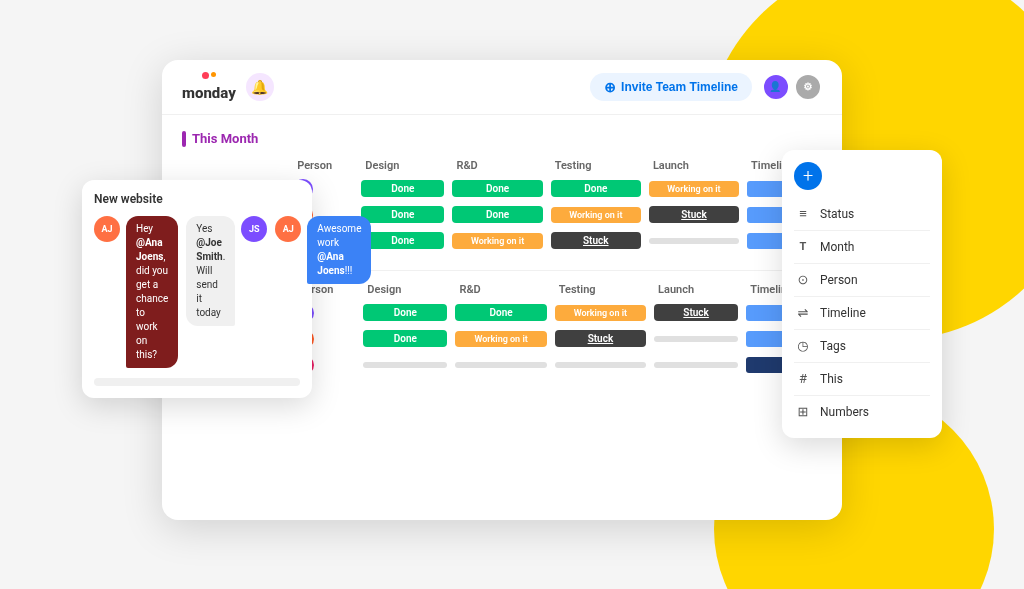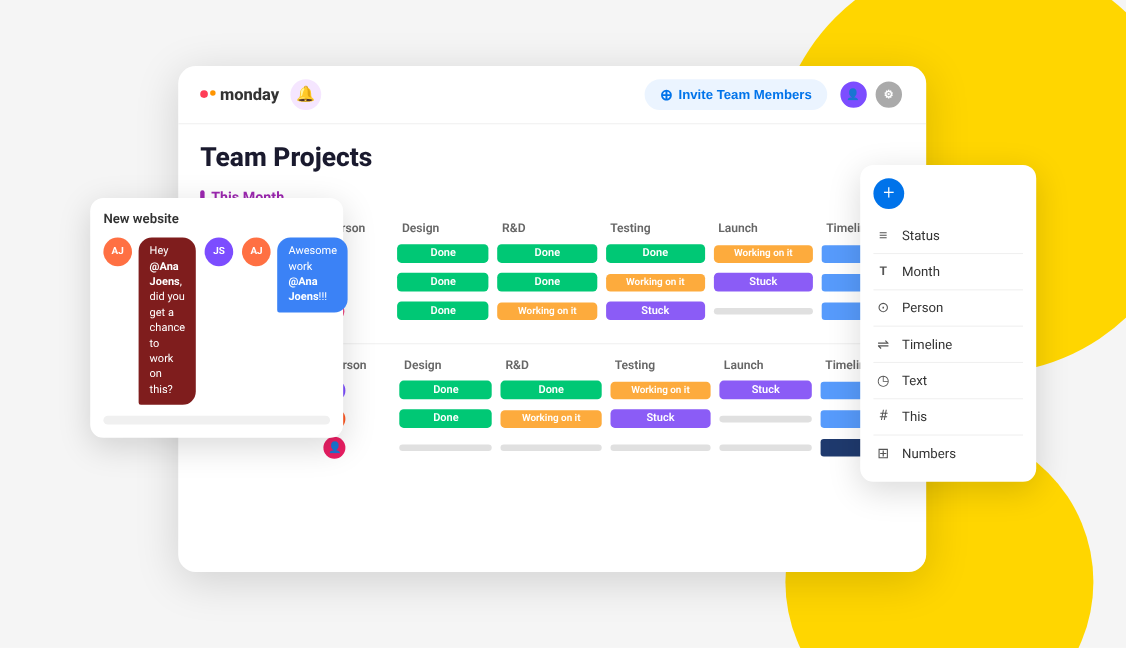--- a/index.html
+++ b/index.html
@@ -70,20 +70,21 @@
       align-items: center;
       gap: 10px;
     }
     .monday-logo {
       font-size: 18px;
       font-weight: 800;
       color: #333;
       display: flex;
       align-items: center;
       gap: 4px;
+      flex-direction: column;
     }
     .notification-icon {
       width: 28px;
       height: 28px;
       background: #f5e6ff;
       border-radius: 50%;
       display: flex;
       align-items: center;
       justify-content: center;
       font-size: 14px;
@@ -183,21 +184,21 @@
       border-radius: 4px;
       padding: 3px 6px;
       font-size: 10px;
       font-weight: 600;
       color: white;
       text-align: center;
       min-width: 60px;
     }
     .done { background: #00C875; }
     .working { background: #FDAB3D; }
-    .stuck { background: #8b5cf6; }
+    .stuck { background: #404040; text-decoration: underline; }
     .empty { background: #e0e0e0; }
 
     .person-icon {
       width: 20px;
       height: 20px;
       border-radius: 50%;
       display: flex;
       align-items: center;
       justify-content: center;
       font-size: 10px;
@@ -369,35 +370,34 @@
           </span>
           <span style="font-size:15px;font-weight:800;color:#333;">monday</span>
         </div>
         <div class="notification-icon">
           <span>🔔</span>
         </div>
       </div>
       <div class="header-right">
         <button class="invite-btn">
           <span style="font-size:14px;color:#0073EA;">⊕</span>
-          <span>Invite Team Members</span>
+          <span>Invite Team Timeline</span>
         </button>
         <div class="avatar-group">
           <div class="avatar purple">
             <span>👤</span>
           </div>
           <div class="avatar gray">
             <span>⚙</span>
           </div>
         </div>
       </div>
     </div>
 
     <div class="board-content">
-      <div class="board-title">Team Projects</div>
 
       <div class="table-wrap">
         <div class="section-label">
           <div class="section-bar"></div>
           <span>This Month</span>
         </div>
         <table>
           <thead>
             <tr>
               <th style="min-width:80px;"></th>
@@ -569,20 +569,23 @@
 
       <div class="chat-msg">
         <div class="chat-avatar ca1">AJ</div>
         <div class="bubble bubble-green">
           Hey <span class="highlight">@Ana Joens</span>, did you get a chance to work on this?
         </div>
       </div>
 
       <div class="chat-msg right">
         <div class="chat-avatar ca2">JS</div>
+        <div class="bubble bubble-gray">
+          Yes <span class="highlight">@Joe Smith</span>. Will send it today
+        </div>
       </div>
 
       <div class="chat-msg">
         <div class="chat-avatar ca3">AJ</div>
         <div class="bubble bubble-green2">
           Awesome work <span class="highlight">@Ana Joens</span>!!!
         </div>
       </div>
     </div>
     <div class="chat-input"></div>
@@ -608,21 +611,21 @@
       <span>Person</span>
     </div>
     <div class="picker-divider"></div>
     <div class="picker-item">
       <div class="picker-icon">⇌</div>
       <span>Timeline</span>
     </div>
     <div class="picker-divider"></div>
     <div class="picker-item">
       <div class="picker-icon">◷</div>
-      <span>Text</span>
+      <span>Tags</span>
     </div>
     <div class="picker-divider"></div>
     <div class="picker-item">
       <div class="picker-icon">#</div>
       <span>This</span>
     </div>
     <div class="picker-divider"></div>
     <div class="picker-item">
       <div class="picker-icon">⊞</div>
       <span>Numbers</span>

